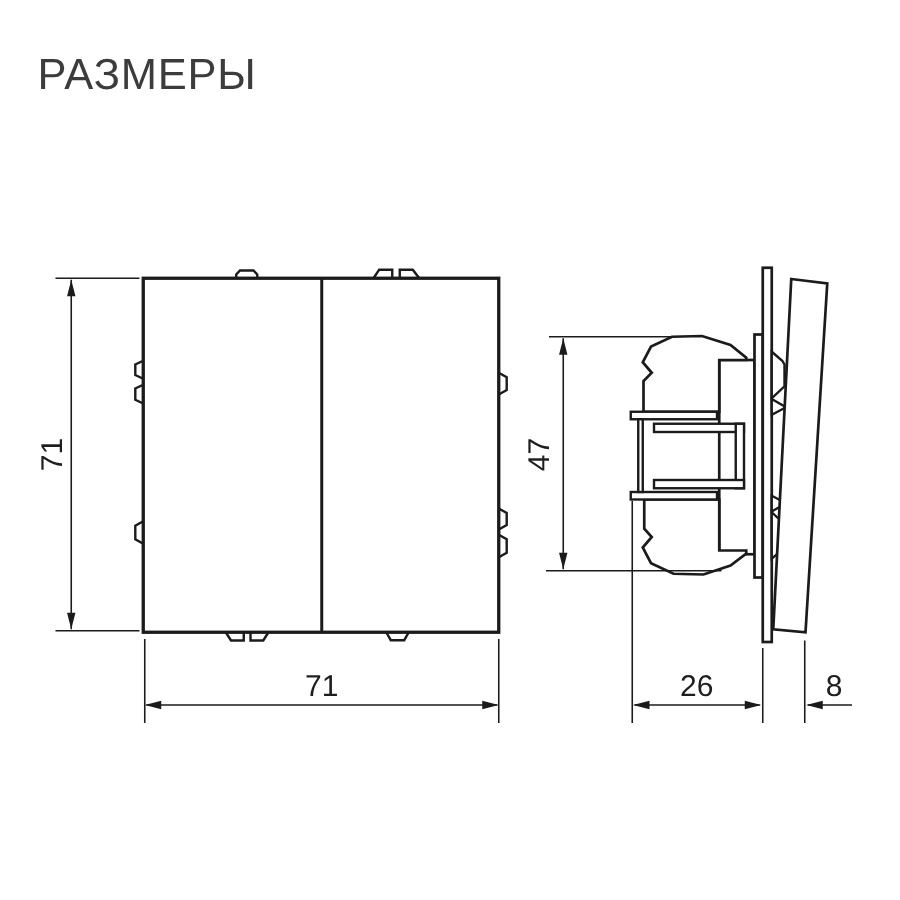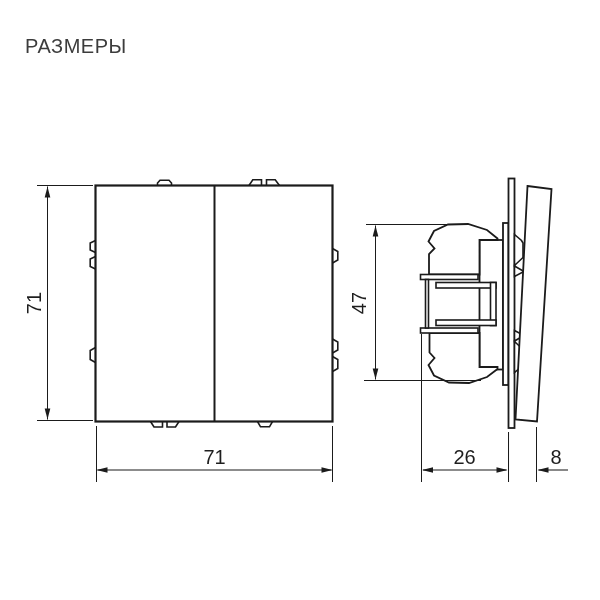--- a/index.html
+++ b/index.html
@@ -11,21 +11,21 @@
   html,body{margin:0;padding:0;}
   body{
     width:600px;height:600px;
     background:var(--background);
     font-family:"Liberation Sans", sans-serif;
     overflow:hidden;
   }
   .page{position:relative;width:600px;height:600px;}
   .page-title{
     position:absolute;left:25px;top:36px;
-    font-size:20px;line-height:1;
+    font-size:29px;line-height:1;
     font-weight:400;letter-spacing:0.5px;
     color:var(--title-text);
     margin:0;
   }
   svg{position:absolute;left:0;top:0;}
   .ln{stroke:var(--line);fill:none;}
   .shape{stroke:var(--line);fill:#ffffff;}
   .thick{stroke-width:2.2;}
   .mid{stroke-width:1.8;}
   .thin{stroke-width:1.6;}

